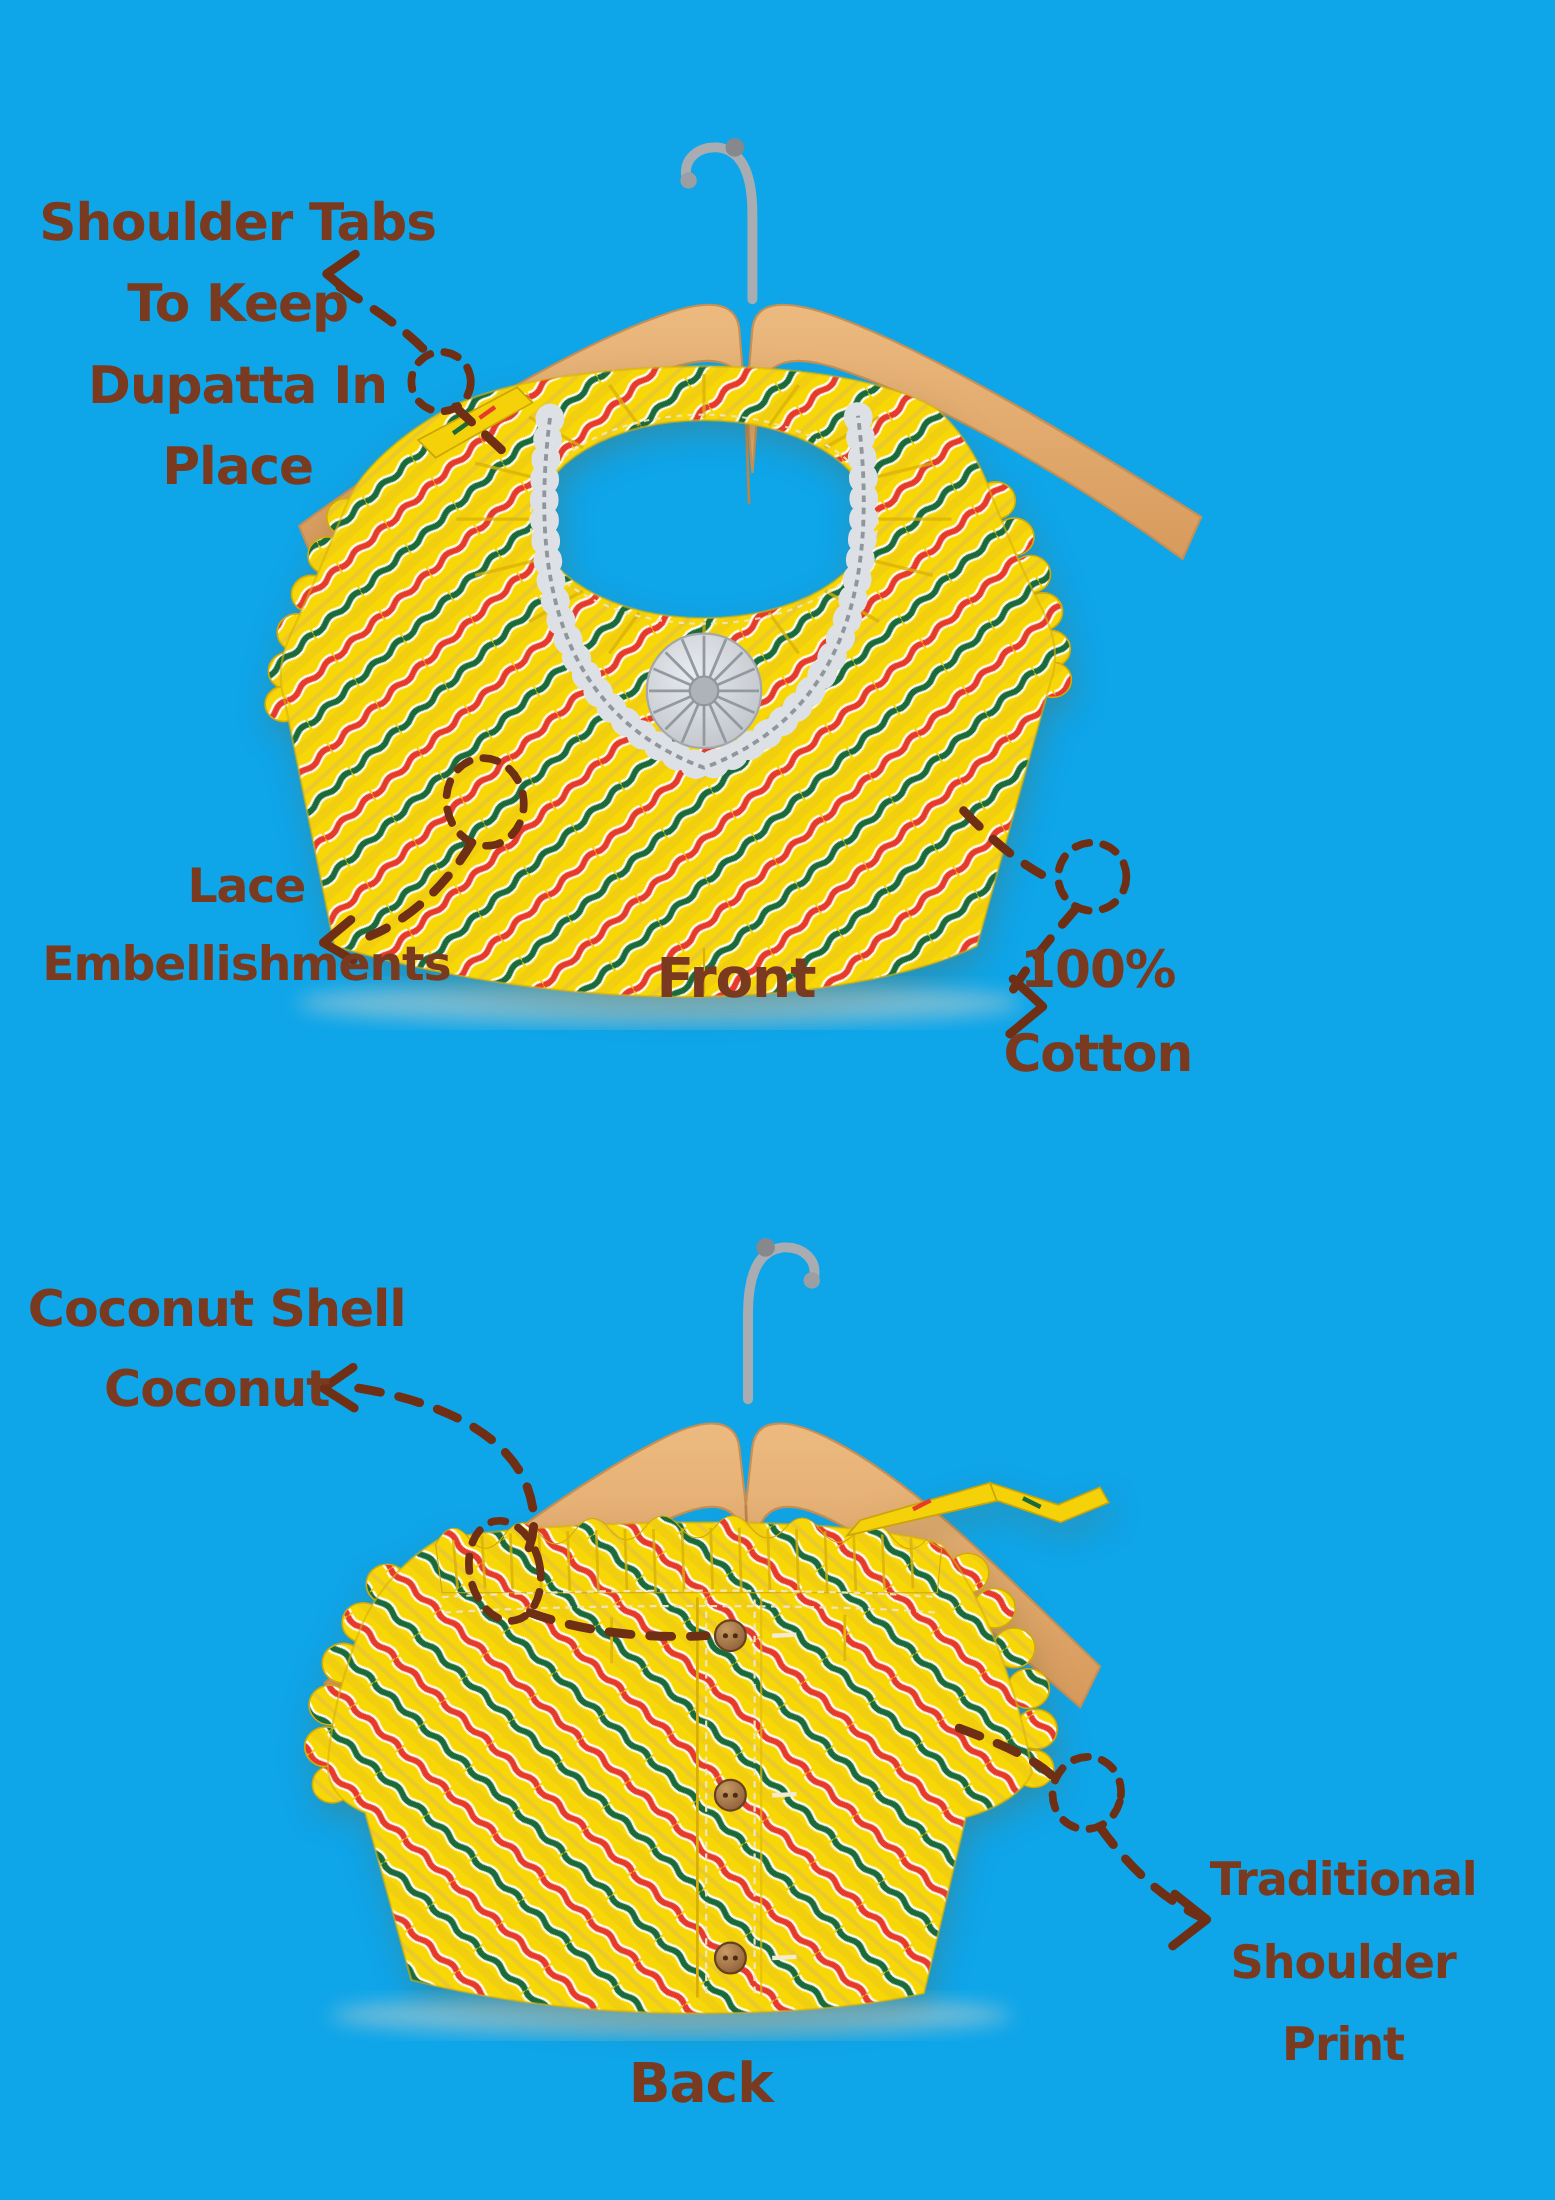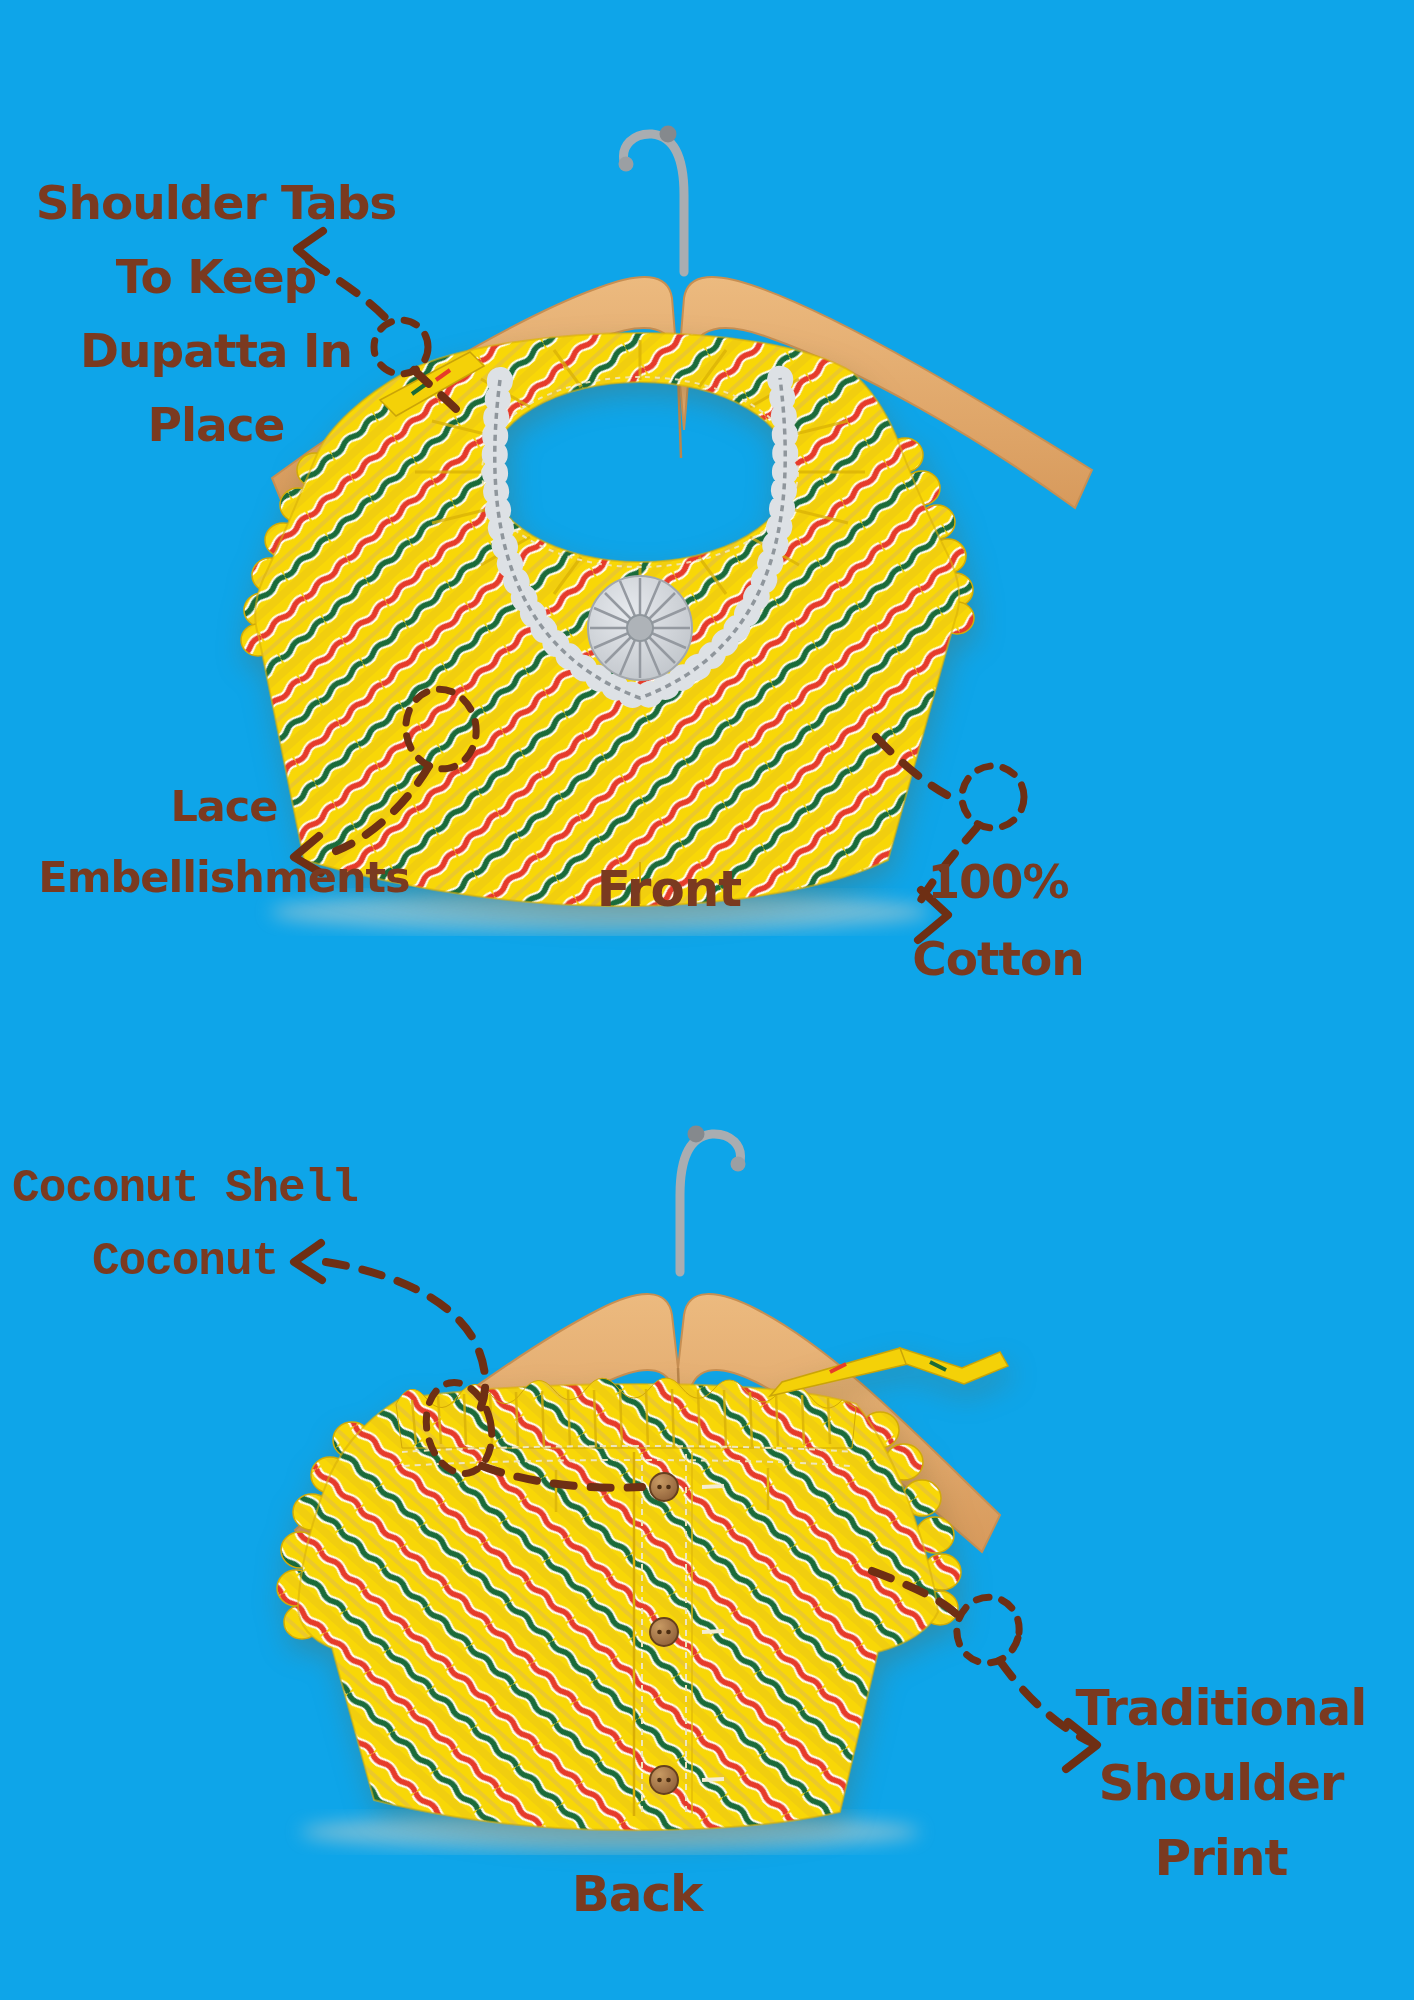--- a/index.html
+++ b/index.html
@@ -10,23 +10,23 @@
   #art{position:absolute;left:0;top:0;}
   .callout{
     position:absolute;color:#7a3a20;font-weight:bold;text-align:center;
     letter-spacing:-1px;
   }
   .callout span{display:block;white-space:nowrap;}
   .c-shoulder{left:18px;top:166px;width:396px;font-size:47px;line-height:74px;}
   .c-gotapatti{left:14px;top:771px;width:420px;font-size:43px;line-height:71px;}
   .c-front{left:569px;top:859px;width:200px;font-size:50px;line-height:60px;}
   .c-cotton{left:893px;top:843px;width:210px;font-size:47px;line-height:77px;}
-  .c-coconut{left:0px;top:1153px;width:370px;font-size:46px;line-height:73px;font-family:Liberation Mono, monospace;}
+  .c-coconut{left:12px;top:1153px;width:370px;font-size:46px;line-height:73px;}
   .c-back{left:537px;top:1864px;width:200px;font-size:50px;line-height:60px;}
-  .c-leheriya{left:1046px;top:1671px;width:350px;font-size:50px;line-height:75px;}
+  .c-leheriya{left:1046px;top:1671px;width:350px;font-size:42px;line-height:75px;}
   .shadowed{filter:drop-shadow(3px 12px 14px rgba(110,95,50,.30));}
 </style>
 </head>
 <body>
 
 <div id="stage">
 
 <svg id="art" width="1414" height="2000" viewBox="0 0 1414 2000">
   <defs>
     <linearGradient id="wg" x1="0" y1="0" x2="0" y2="1">

